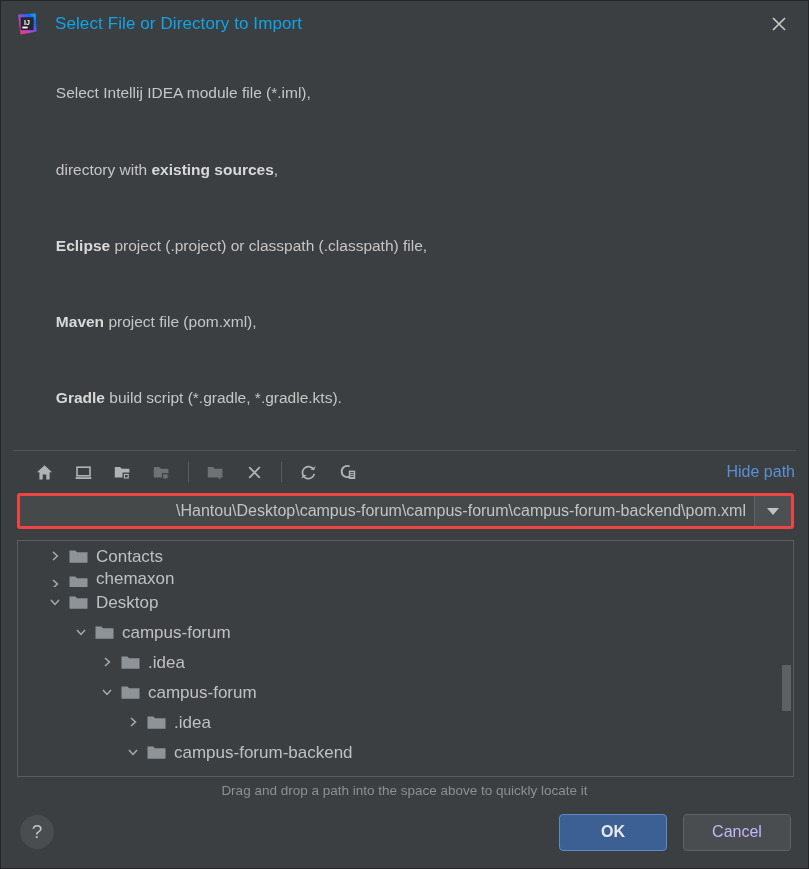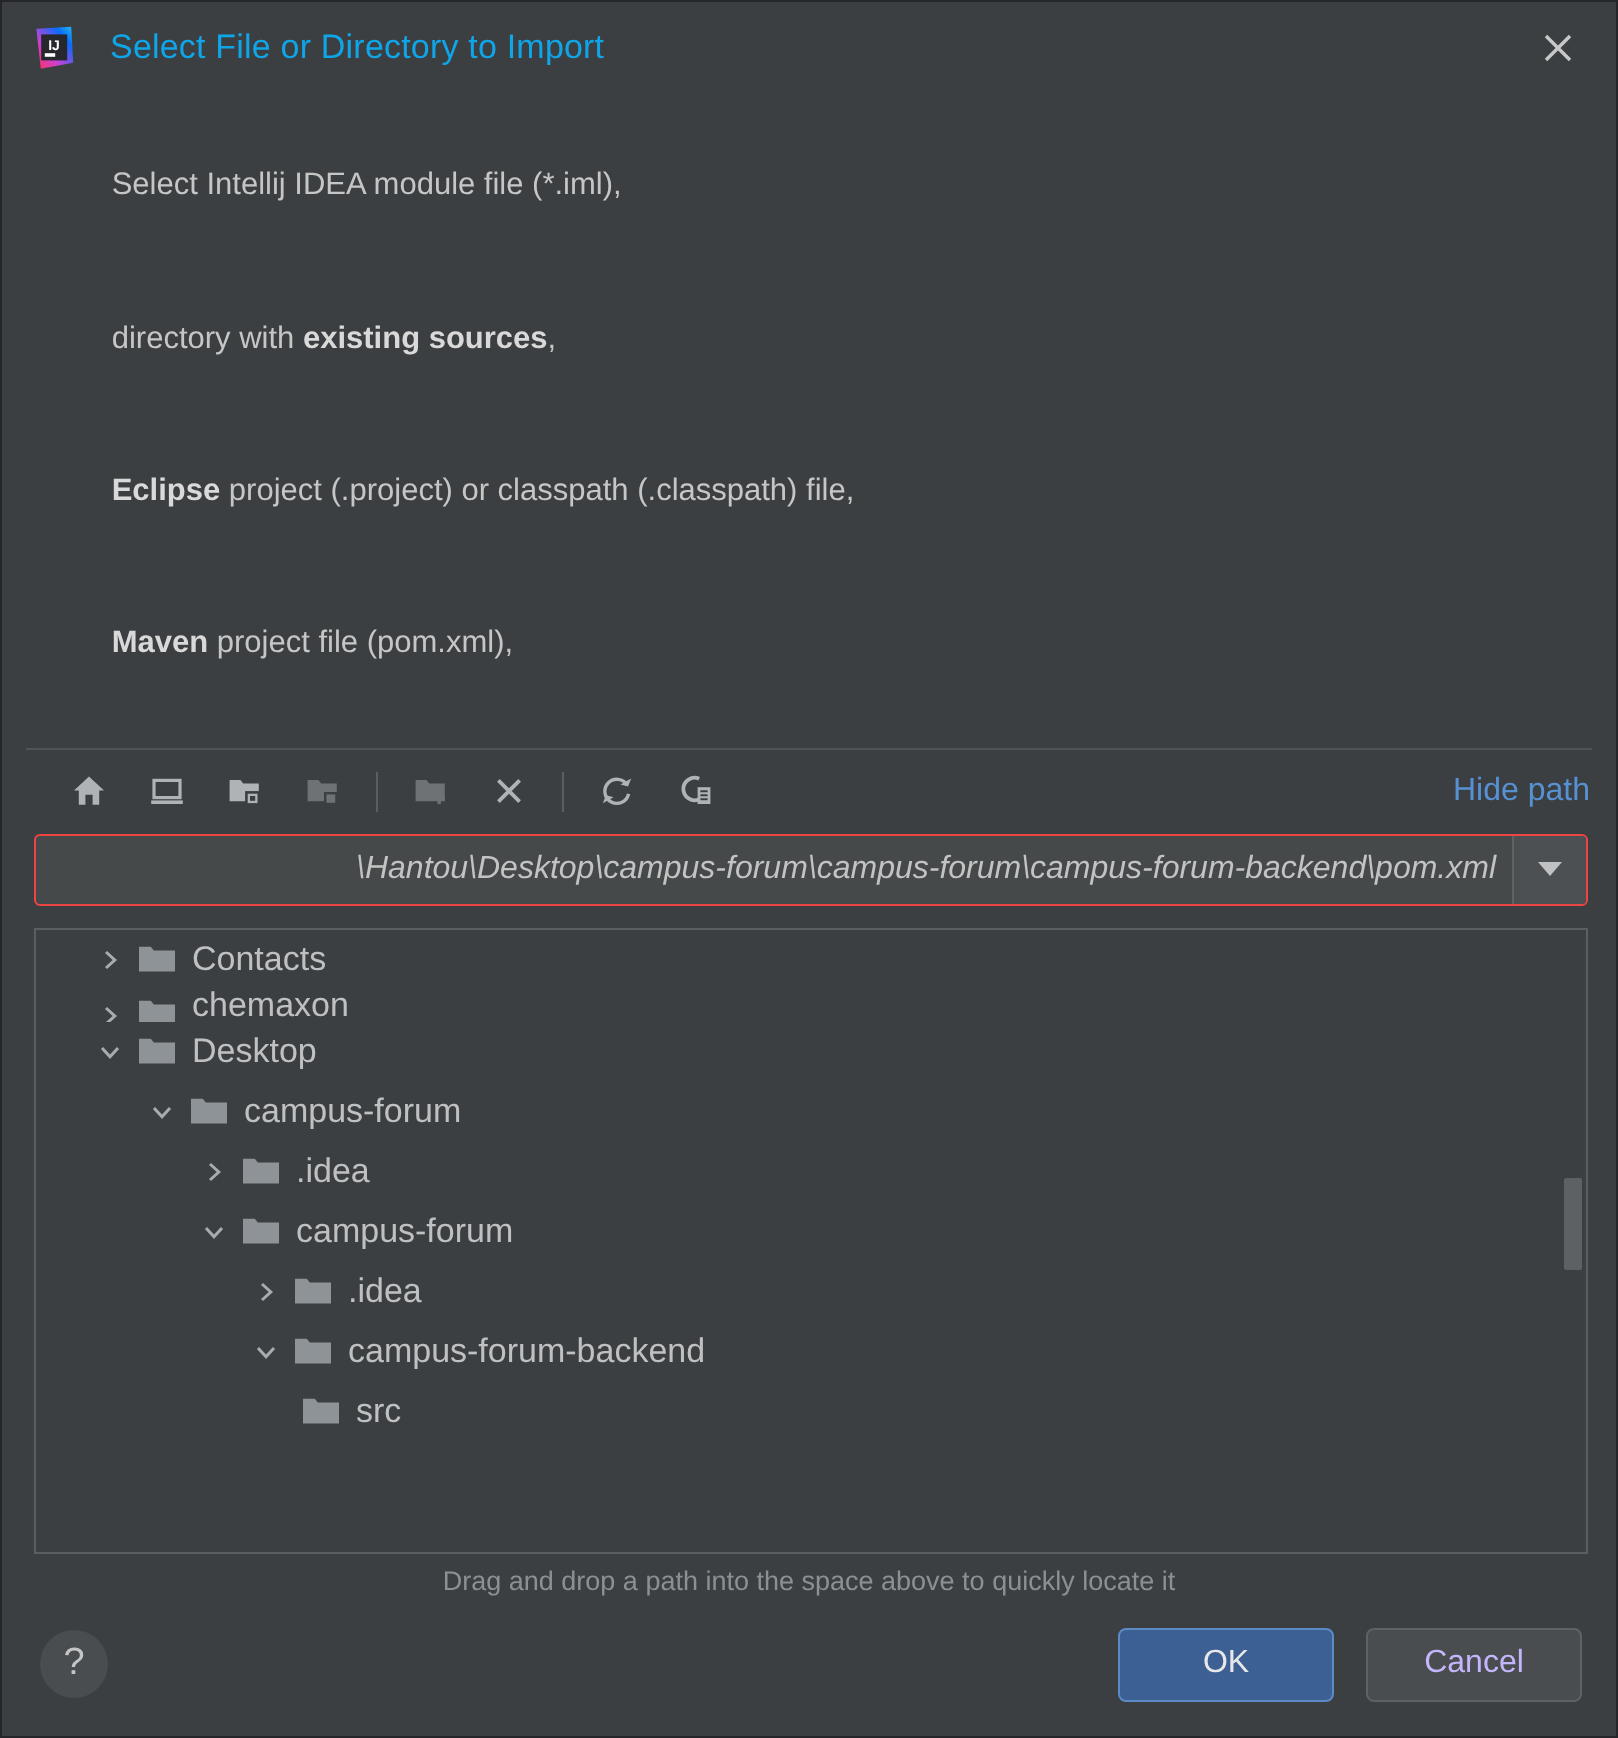--- a/index.html
+++ b/index.html
@@ -106,25 +106,24 @@
     font-size: 16px;
     cursor: pointer;
   }
 
   
   .pathrow {
     margin: 0 14px 0 16px;
     display: flex;
     height: 36px;
     box-sizing: border-box;
-    border: 1px solid #ef4444;
+    border: 3px solid #ef4444;
     border-radius: 3px;
     background: #45494a;
     overflow: hidden;
-    font-style: italic;
   }
   .path-value {
     flex: 1 1 auto;
     display: flex;
     align-items: center;
     padding: 0 8px 0 9px;
     font-size: 16px;
     color: #c3c3c3;
     white-space: nowrap;
     overflow: hidden;
@@ -246,21 +245,21 @@
     display: flex;
     align-items: center;
     justify-content: center;
     cursor: pointer;
     box-sizing: border-box;
   }
   .btn-ok {
     background: #3c6094;
     border: 1px solid #5c8ac4;
     color: #e8e8e8;
-    font-weight: normal;
+    font-weight: bold;
     margin-right: 16px;
   }
   .btn-cancel {
     background: #4a4d4f;
     border: 1px solid #5e6265;
     color: #c4b5fd;
   }
 </style>
 </head>
 <body>
@@ -298,20 +297,23 @@
     </div>
     <div class="desc-line">
       <span>directory with </span><b>existing sources</b><span>,</span>
     </div>
     <div class="desc-line">
       <b>Eclipse</b><span> project (.project) or classpath (.classpath) file,</span>
     </div>
     <div class="desc-line">
       <b>Maven</b><span> project file (pom.xml),</span>
     </div>
+    <div class="desc-line">
+      <b>Gradle</b><span> build script (*.gradle, *.gradle.kts).</span>
+    </div>
   </div>
 
   <div class="toolbar-wrap">
     <div class="toolbar">
 
       <div class="tb-btn">
         <svg width="19" height="19" viewBox="0 0 19 19">
           <path d="M9.5 2.2 L17 9.2 L14.6 9.2 L14.6 16.4 L11.3 16.4 L11.3 11.4 L7.7 11.4 L7.7 16.4 L4.4 16.4 L4.4 9.2 L2 9.2 Z" fill="currentColor"></path>
         </svg>
       </div>

